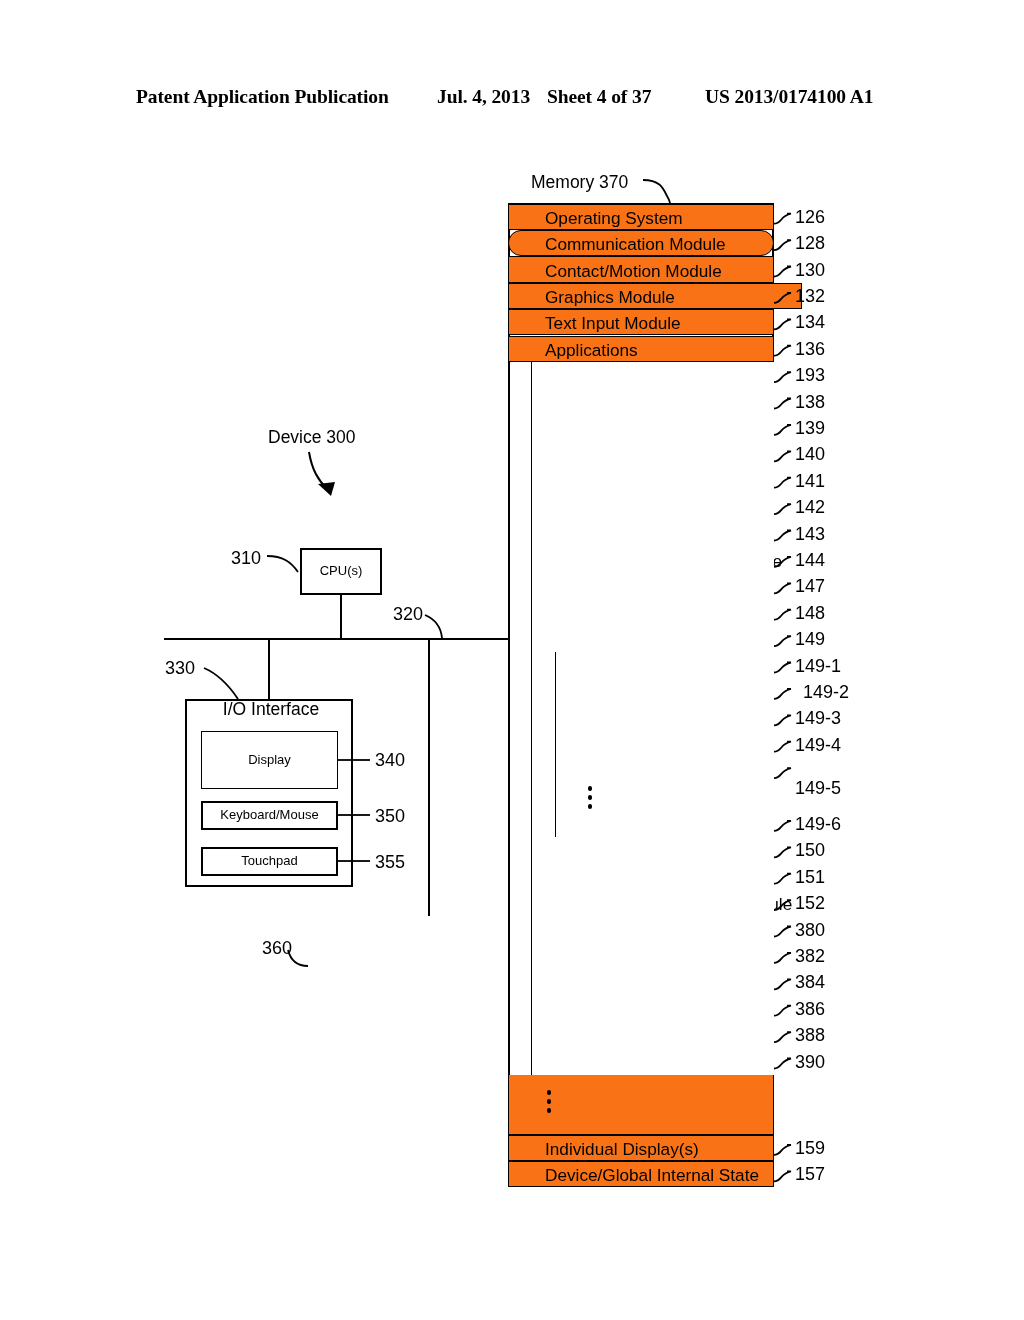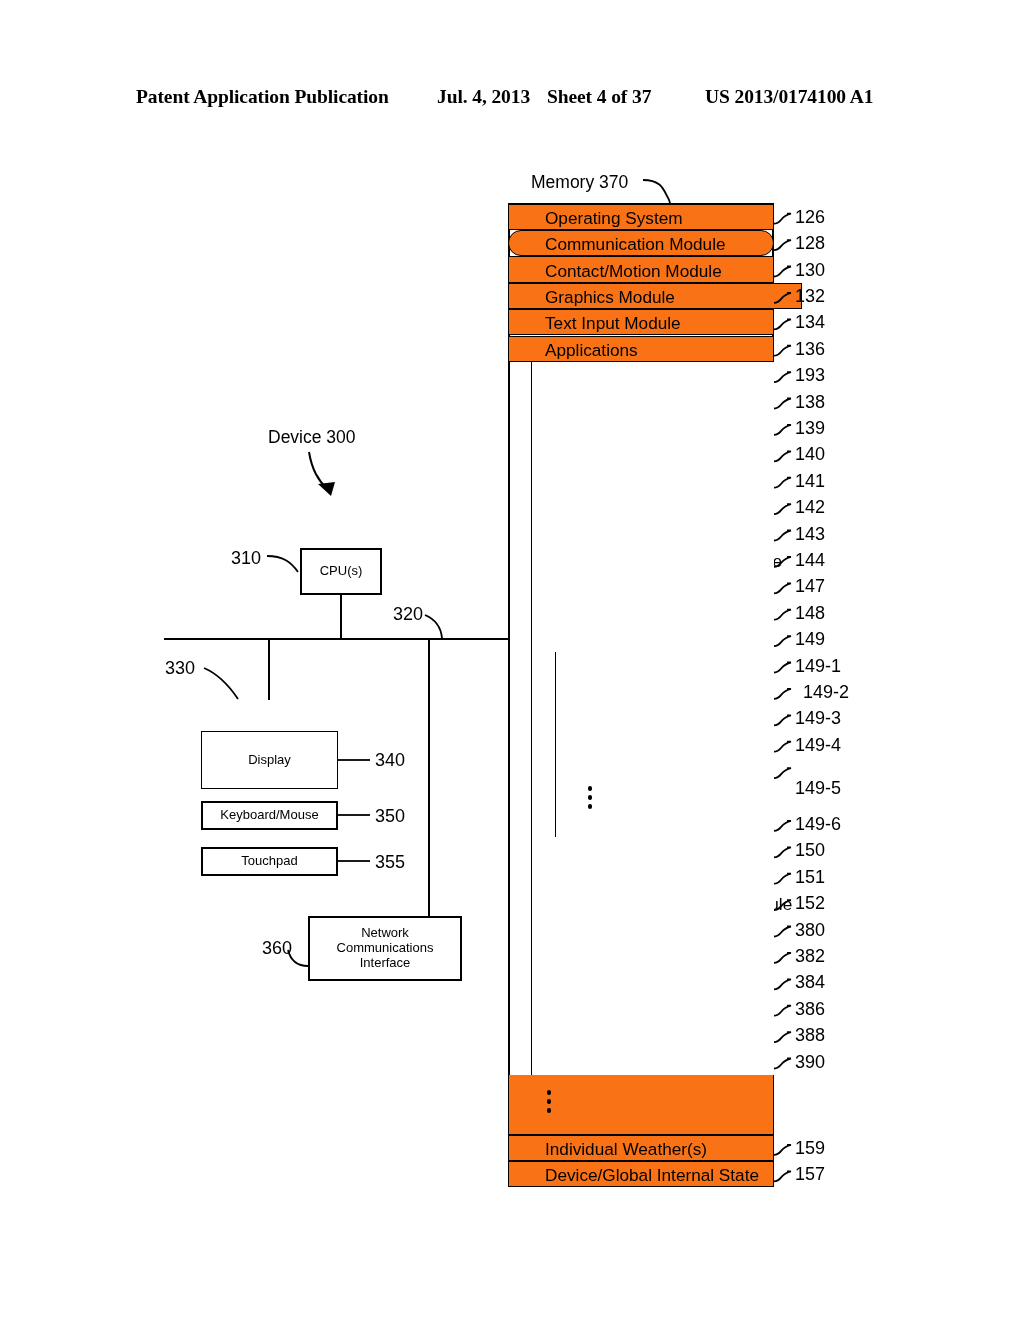--- a/index.html
+++ b/index.html
@@ -137,42 +137,38 @@
   <div class="hline" style="left:164px; top:638px; width:345px;"></div>
 
   <div class="vline" style="left:340px; top:595px; height:44px;"></div>
 
   <div class="vline" style="left:268px; top:638px; height:62px;"></div>
 
   <div class="vline" style="left:428px; top:638px; height:278px;"></div>
 
   <div class="ref" style="left:165px; top:658px;">330</div>
 
+  <div class="box" id="io-box" style="left:185px; top:699px; width:168px; height:188px;">
+    <div class="dtext" style="left:0; top:0; width:168px; text-align:center; white-space:normal;">I/O Interface</div>
+  </div>
   <div class="box thin" style="left:201px; top:731px; width:137px; height:58px;">
     <div class="centerbox" style="width:100%;height:100%;">Display</div>
   </div>
   <div class="ref" style="left:375px; top:750px;">340</div>
 
   <div class="box thick" style="left:201px; top:801px; width:137px; height:29px;">
     <div class="centerbox" style="width:100%;height:100%;">Keyboard/Mouse</div>
   </div>
   <div class="ref" style="left:375px; top:806px;">350</div>
 
   <div class="box thick" style="left:201px; top:847px; width:137px; height:29px;">
     <div class="centerbox" style="width:100%;height:100%;">Touchpad</div>
   </div>
   <div class="ref" style="left:375px; top:852px;">355</div>
 
-  <div class="box" id="net-box" style="left:308px; top:916px; width:154px; height:65px;">
-    <div class="centerbox" style="width:100%;height:100%;flex-direction:column;">
-      <div>Network</div>
-      <div>Communications</div>
-      <div>Interface</div>
-    </div>
-  </div>
   <div class="ref" style="left:262px; top:938px;">360</div>
 
   <div class="dtext" id="memory-title" style="left:531px; top:174px;">Memory 370</div>
 
   <div class="box" id="memory-box" style="left: 508px; top: 203px; width: 266px; height: 984px;"></div>
 
   <div id="rows-layer">
       <div class="row" style="left: 508px; top: 203.5px; width: 266px; height: 26.4px;">
         <span>Operating System</span>
       </div>
@@ -265,21 +261,21 @@
         <span>Website Creation Module</span>
       </div>
       <div class="row" style="left: 531px; top: 1021.9px; width: 243px; height: 26.4px;">
         <span>Disk Authoring Module</span>
       </div>
       <div class="row" style="left: 531px; top: 1048.3px; width: 243px; height: 26.4px;">
         <span>Spreadsheet Module</span>
       </div>
       <div class="row" style="left: 508px; top: 1074.7px; width: 266px; height: 60px; border-top: none;"></div>
       <div class="row" style="left: 508px; top: 1134.7px; width: 266px; height: 26.4px;">
-        <span>Individual Weather(s)</span>
+        <span>Individual Display(s)</span>
       </div>
       <div class="row" style="left: 508px; top: 1161.1px; width: 266px; height: 26.4px;">
         <span>Device/Global Internal State</span>
       </div>
     </div>
   <div id="refs-layer">
       <div class="ref" style="left: 795px; top: 206.7px;">126</div>
       <div class="ref" style="left: 795px; top: 233.1px;">128</div>
       <div class="ref" style="left: 795px; top: 259.5px;">130</div>
       <div class="ref" style="left: 795px; top: 285.9px;">132</div>

